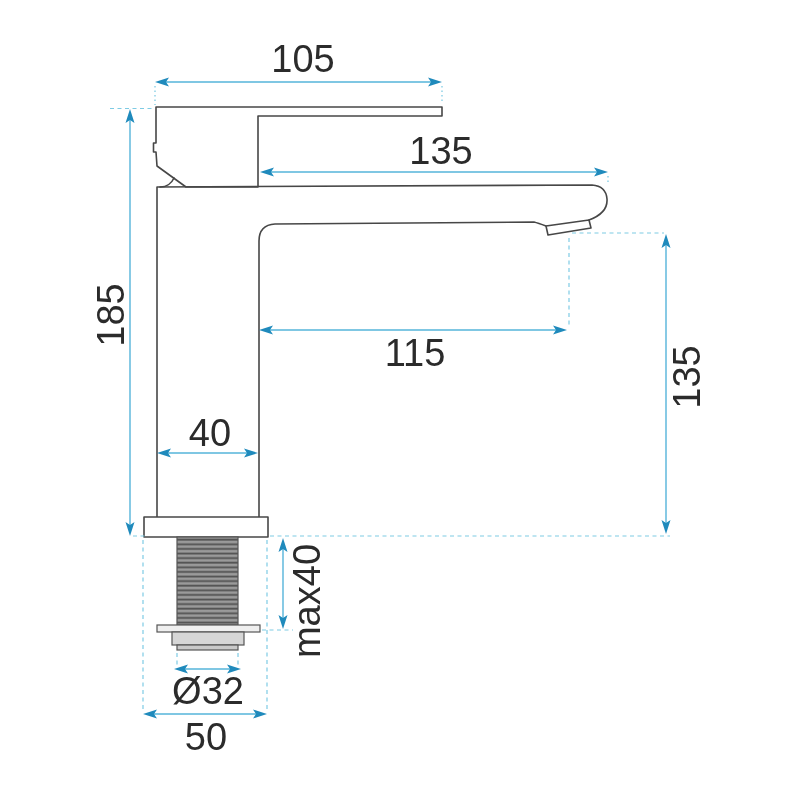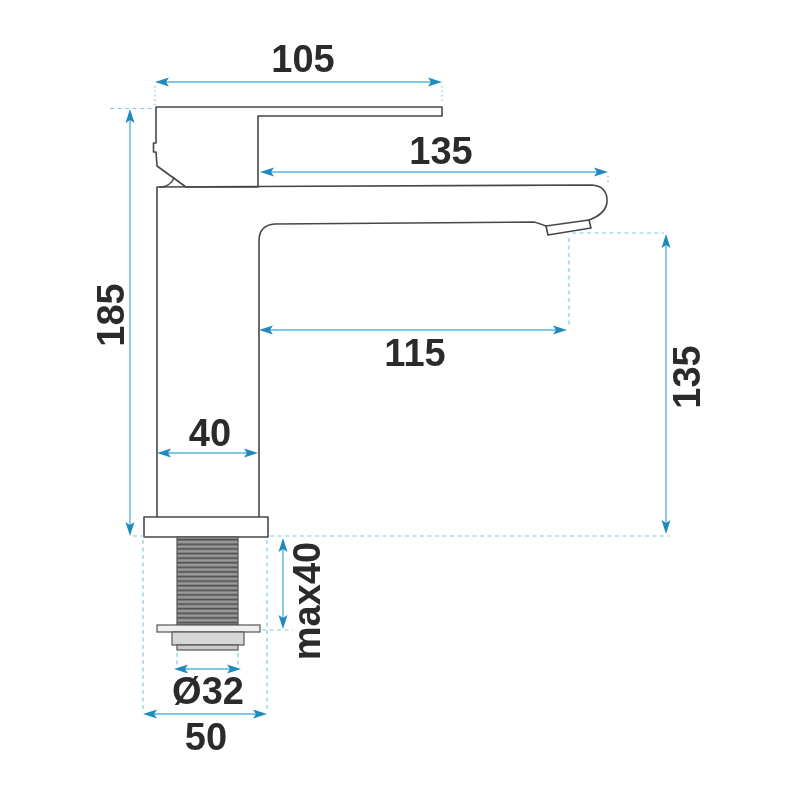--- a/index.html
+++ b/index.html
@@ -1,17 +1,17 @@
 <!DOCTYPE html>
 <html><head>
 <meta charset="utf-8">
 <style>
   html,body{margin:0;padding:0;background:#ffffff;}
   .canvas{position:relative;width:800px;height:800px;background:#ffffff;overflow:hidden;
-          font-family:"Liberation Sans", sans-serif;font-weight:bold;}
+          font-family:"Liberation Sans", sans-serif;}
   svg text{font-family:"Liberation Sans", sans-serif;font-size:38px;fill:#2b2b2b;}
   .outline{fill:none;stroke:#474747;stroke-width:1.6;stroke-linejoin:round;stroke-linecap:round;}
   .outline-filled{fill:#ffffff;stroke:#474747;stroke-width:1.6;stroke-linejoin:round;}
   .metal{stroke:#555555;stroke-width:1.2;}
   .dim{stroke:#55b4da;stroke-width:1.4;fill:none;}
   .ext{stroke:#7ecbe4;stroke-width:1.2;fill:none;stroke-dasharray:4 3.5;}
   .ext-dot{stroke:#7ecbe4;stroke-width:1.3;fill:none;stroke-dasharray:1.5 3;}
   .ah{fill:#1f8abc;stroke:none;}
 </style>
 </head>

